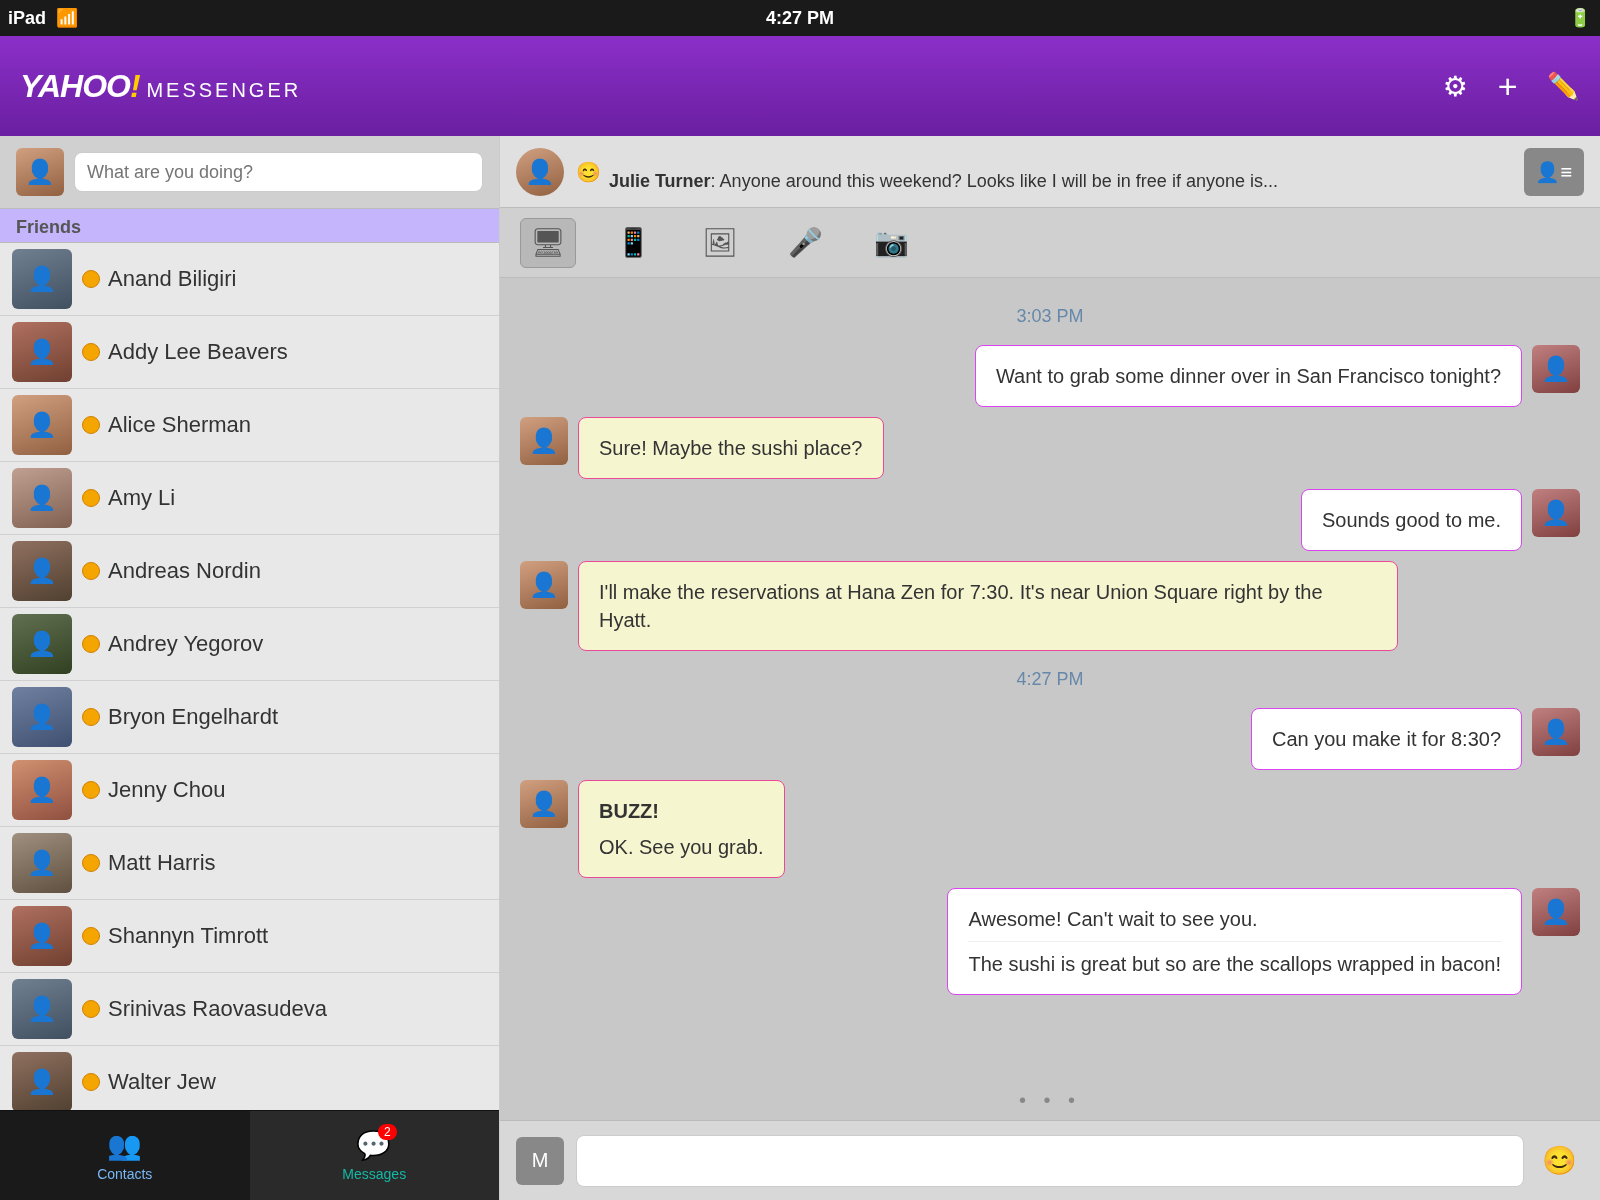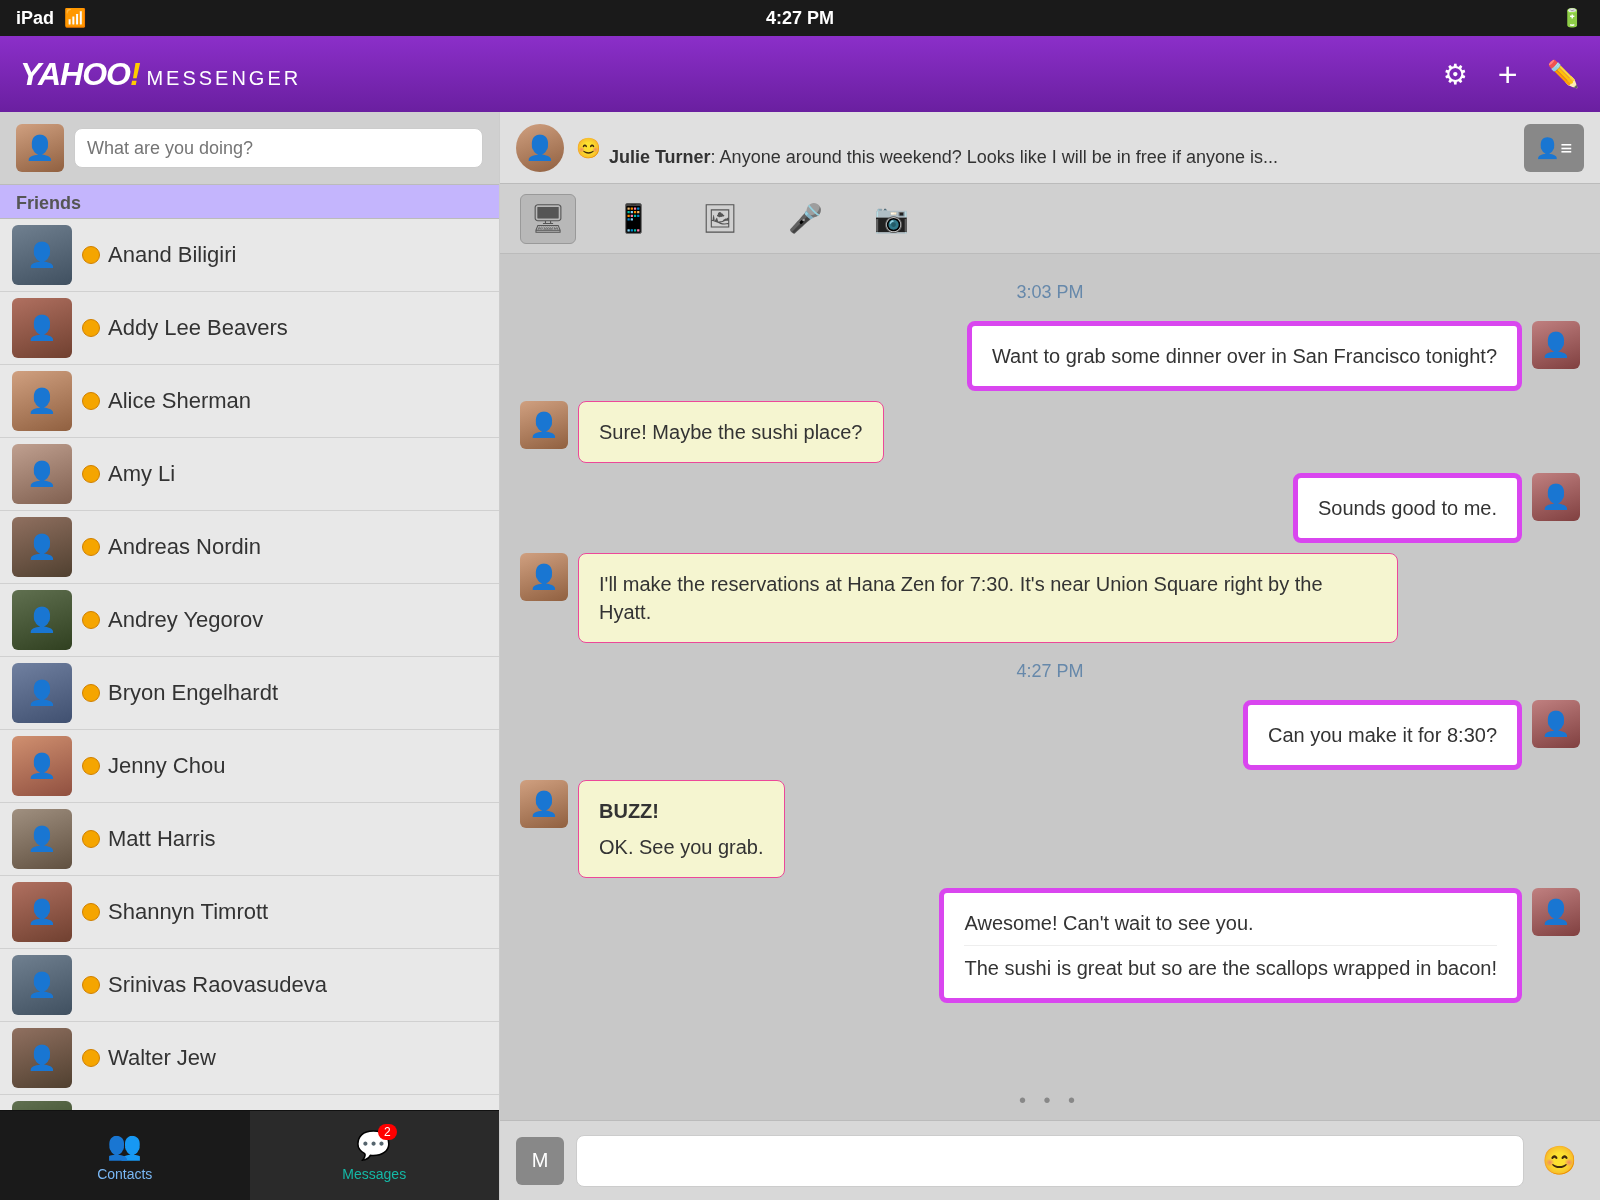--- a/index.html
+++ b/index.html
@@ -13,21 +13,21 @@
     }
 
     
     .status-bar {
       width: 100%;
       height: 36px;
       background: #1a1a1a;
       display: flex;
       align-items: center;
       justify-content: space-between;
-      padding: 0 16px;
+      padding: 0 8px;
       color: white;
       font-size: 18px;
       font-weight: 600;
       position: absolute;
       top: 0;
       left: 0;
       z-index: 100;
     }
     .status-bar-left { display: flex; align-items: center; gap: 10px; }
     .status-bar-center { position: absolute; left: 50%; transform: translateX(-50%); }
@@ -40,21 +40,21 @@
       left: 0;
       width: 1600px;
       height: 1164px;
       display: flex;
       flex-direction: column;
     }
 
     
     .app-header {
       width: 100%;
-      height: 76px;
+      height: 100px;
       background: linear-gradient(180deg, #8b2fc9 0%, #6a1fa0 100%);
       display: flex;
       align-items: center;
       position: relative;
       flex-shrink: 0;
     }
 
     .yahoo-logo {
       padding-left: 20px;
       color: white;
@@ -311,21 +311,21 @@
     .message-bubble {
       max-width: 820px;
       padding: 16px 20px;
       border-radius: 8px;
       font-size: 20px;
       line-height: 1.4;
       color: #333;
     }
     .message-bubble.sent-bubble {
       background: white;
-      border: 5px solid #d946ef;
+      border: 1px solid #d946ef;
     }
     .message-bubble.received-bubble {
       background: #f5f5d0;
       border: 1px solid #ec4899;
     }
 
     
     .pagination-dots {
       text-align: center;
       padding: 8px;

